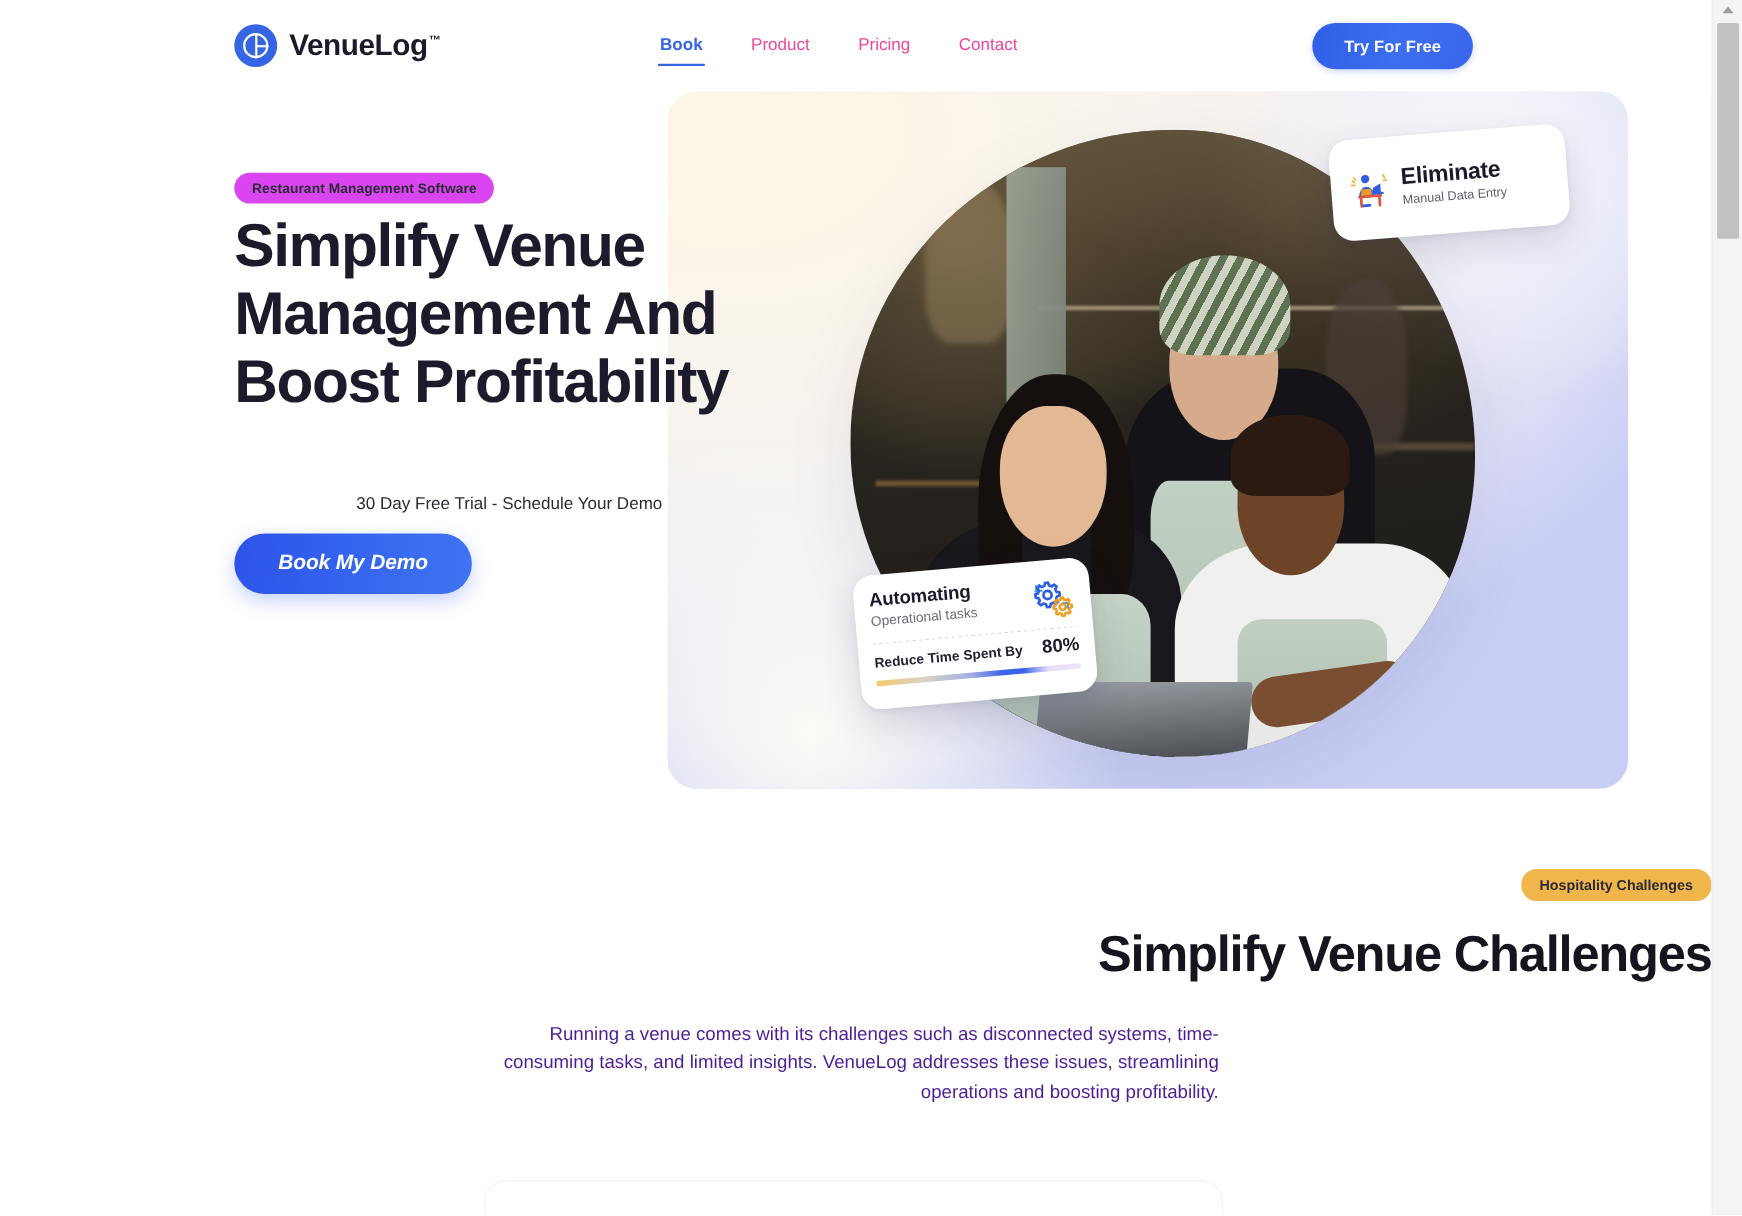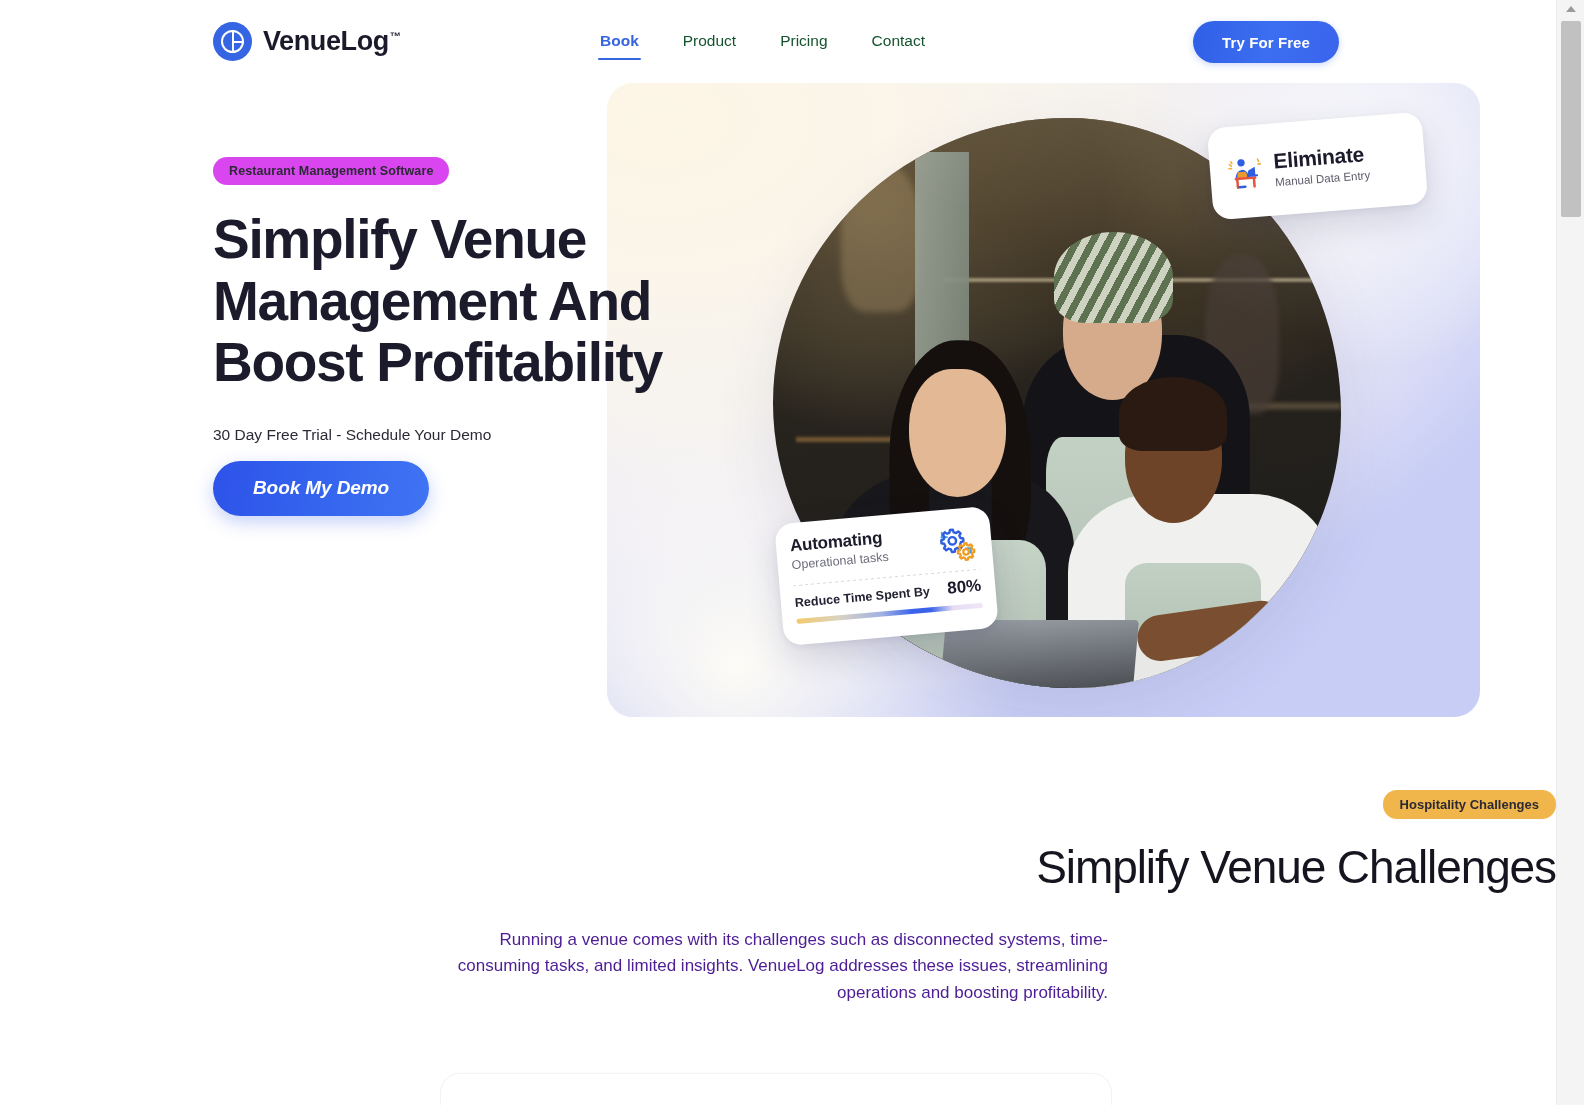--- a/index.html
+++ b/index.html
@@ -108,21 +108,21 @@
     margin-left: 1px;
   }
 
   .nav {
     position: absolute;
     left: 600px; top: 28px;
     display: flex; align-items: flex-start; gap: 0;
   }
   .nav-item {
     font-size: 15.5px;
-    color: #14532d;
+    color: #ec4899;
     padding: 4px 0 10px 0;
     margin-right: 44px;
     cursor: pointer;
     white-space: nowrap;
     position: relative;
   }
   .nav-item:last-child { margin-right: 0; }
   .nav-item.active {
     color: #3565e3;
     font-weight: 700;
@@ -396,39 +396,40 @@
     display: inline-block;
     background: #d946ef;
     color: #2b2a34;
     font-size: 12.5px;
     font-weight: 700;
     padding: 7px 16px;
     border-radius: 14px;
     letter-spacing: 0.1px;
   }
   .hero-h1 {
-    margin-top: 24px;
+    margin-top: 8px;
     font-size: 55px;
     line-height: 1.12;
     font-weight: 700;
     color: #1c1b2c;
     letter-spacing: -1.3px;
     max-width: 480px;
   }
   .hero-p {
     margin-top: 24px;
     font-size: 16.5px;
     line-height: 1.48;
     color: #44444f;
     max-width: 420px;
   }
   .trial-line {
-    margin-top: 32px;
+    margin-top: 72px;
     font-size: 15.5px;
     color: #2b2a36;
+    text-align: center;
   }
   .demo-btn {
     margin-top: 17px;
     height: 55px;
     padding: 0 40px;
     border: none;
     border-radius: 28px;
     background: linear-gradient(96deg, #2d53e8 0%, #3463ee 45%, #3f74f3 100%);
     color: #ffffff;
     font-size: 19px;
@@ -452,21 +453,21 @@
     background: #f0b64b;
     color: #2b2a34;
     font-size: 13px;
     font-weight: 700;
     padding: 7px 17px;
     border-radius: 14px;
   }
   .sec2-h2 {
     margin-top: 21px;
     font-size: 46px;
-    font-weight: 400;
+    font-weight: 700;
     color: #16151f;
     letter-spacing: -1.1px;
     margin-left: 32px;
   }
   .sec2-p {
     margin: 33px auto 0 auto;
     width: 660px;
     font-size: 17px;
     line-height: 1.55;
     color: #4c1d95;

